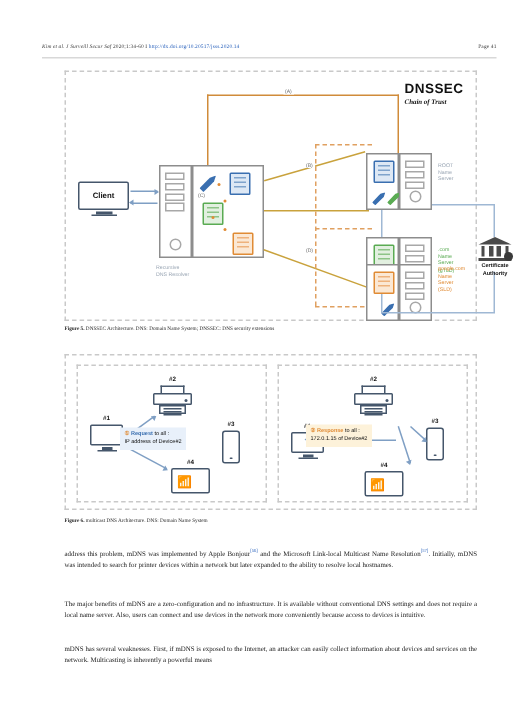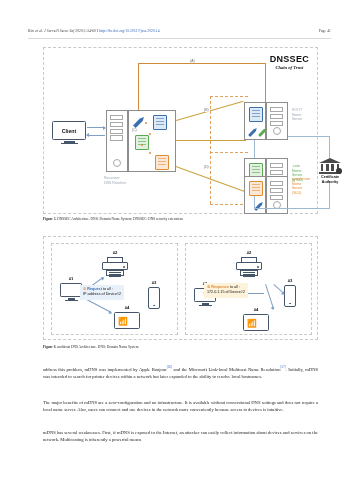--- a/index.html
+++ b/index.html
@@ -36,21 +36,21 @@
   .para{
     position:absolute;left:43px;width:275px;
     font-size:4.6px;line-height:1.62;text-align:justify;color:#232323;
   }
   #p1{top:360px;}
   #p2{top:394px;}
   #p3{top:424px;}
   .para sup{font-size:3.1px;color:#2a62bc;vertical-align:super;}
 
   
-  .f5-title{position:absolute;right:8px;top:6px;text-align:center;}
+  .f5-title{position:absolute;right:8px;top:6px;text-align:left;}
   .f5-title .t1{font-family:"Liberation Sans",sans-serif;font-weight:bold;font-size:9px;letter-spacing:.3px;color:#111;}
   .f5-title .t2{font-family:"Liberation Serif",serif;font-style:italic;font-weight:bold;font-size:4.6px;color:#111;margin-top:1px;}
 
   .client-mon{position:absolute;left:8px;top:73px;width:34px;height:24px;}
   .client-mon .scr{width:34px;height:19px;border:1.1px solid #45566b;border-radius:1.5px;box-sizing:border-box;
      display:flex;align-items:center;justify-content:center;background:#fff;}
   .client-mon .scr span{font-family:"Liberation Sans",sans-serif;font-weight:bold;font-size:5.2px;color:#111;}
   .client-mon .stand{width:11px;height:2px;background:#45566b;margin:1px auto 0;}
   .client-mon .base{width:17px;height:1.3px;background:#45566b;margin:0 auto;}
 

